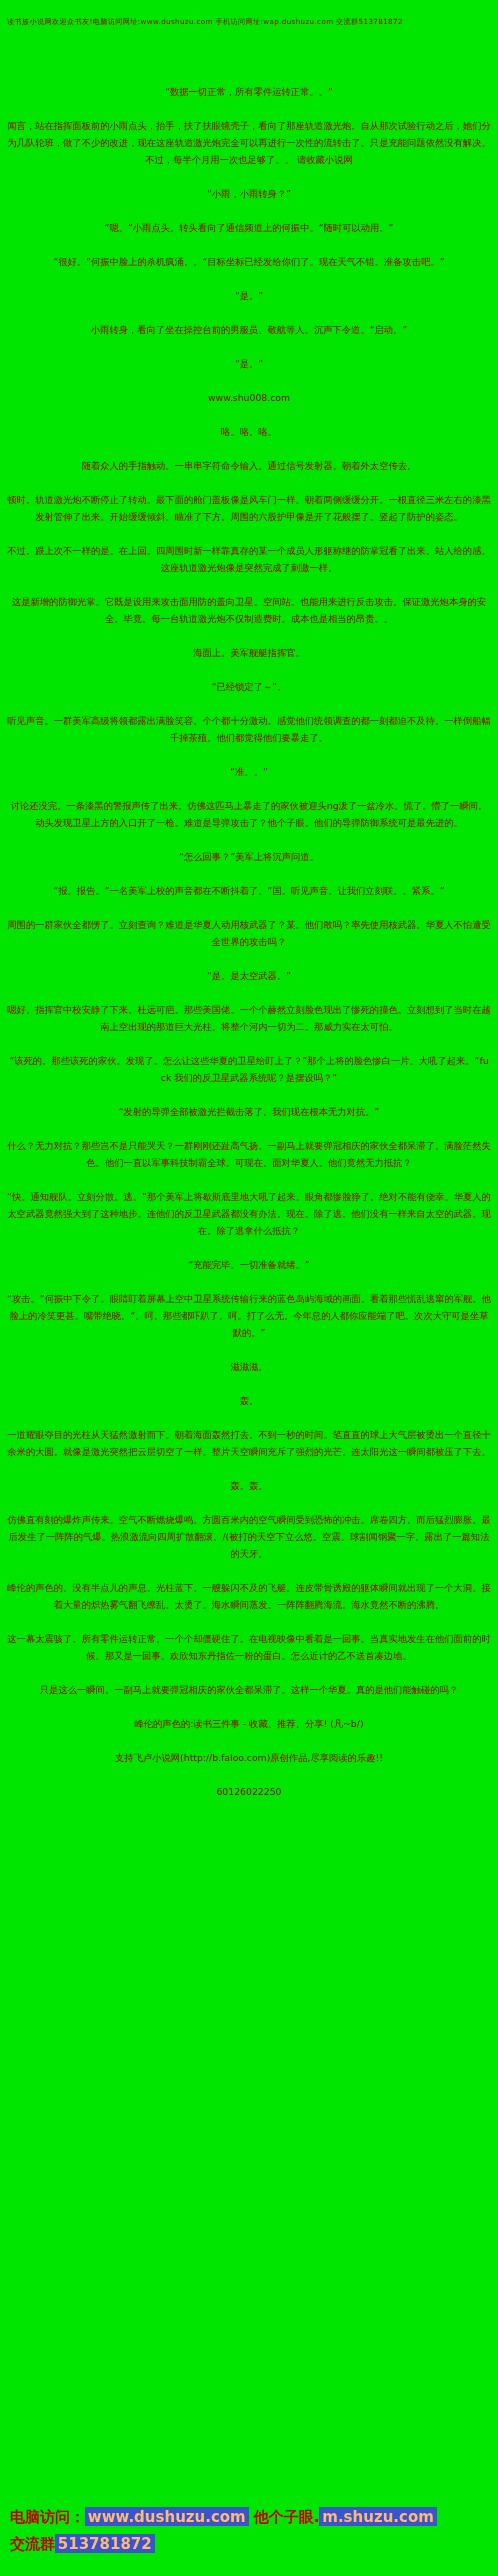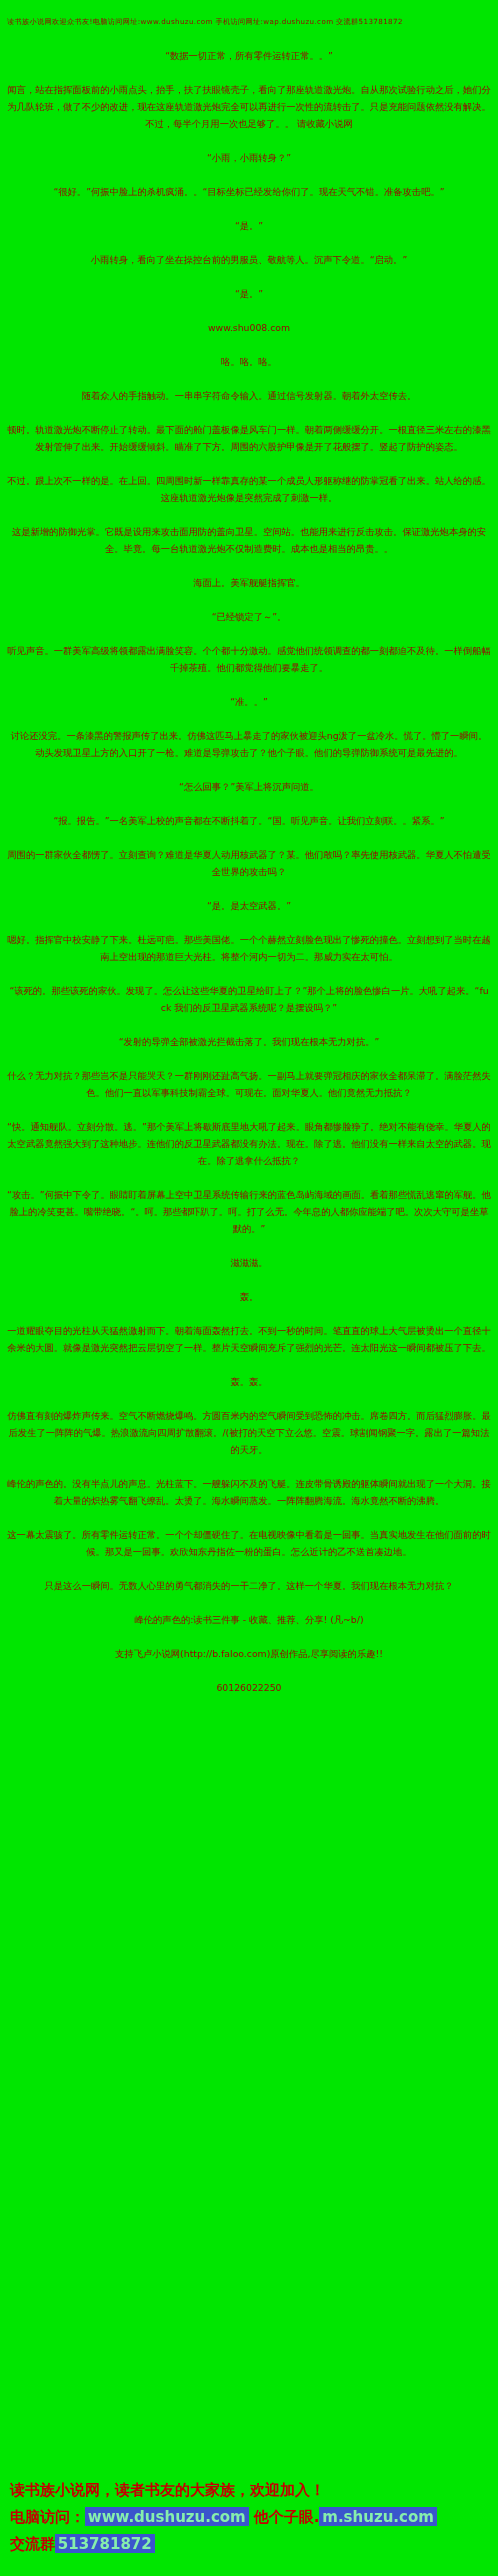--- a/index.html
+++ b/index.html
@@ -7,20 +7,21 @@
     background: #00e600;
     font-family: "DejaVu Sans", "Liberation Sans", sans-serif;
   }
   .page {
     width: 498px;
     min-height: 2576px;
     box-sizing: border-box;
     background: #00e600;
     display: flex;
     flex-direction: column;
+    gap: 36px;
   }
   .header-notice {
     padding: 17px 7.1px 0 7.1px;
     font-size: 7.1px;
     color: #9b0303;
     letter-spacing: 0.4px;
     word-break: break-all;
   }
   .content {
     flex: 1;
@@ -39,35 +40,36 @@
   }
   .promo-line {
     font-size: 15px;
     line-height: 27px;
     font-weight: bold;
     color: #c40000;
     word-break: break-all;
   }
   .hl {
     background: #3a55cc;
-    color: #86efac;
+    color: #fdba74;
     padding: 0.7px 2.8px;
   }
 </style>
 </head>
 <body>
 
 <div class="page">
 
   <div class="header-notice">读书族小说网欢迎众书友!电脑访问网址:www.dushuzu.com 手机访问网址:wap.dushuzu.com 交流群513781872</div>
 
   <div class="content" id="paragraphs-container">
       <p>“数据一切正常，所有零件运转正常。。”</p>
       <p>闻言，站在指挥面板前的小雨点头，抬手，扶了扶眼镜壳子，看向了那座轨道激光炮。自从那次试验行动之后，她们分为几队轮班，做了不少的改进，现在这座轨道激光炮完全可以再进行一次性的流转击了。只是充能问题依然没有解决。不过，每半个月用一次也足够了。。 请收藏小说网</p>
       <p>“小雨，小雨转身？”</p>
+      <p>“嗯。”小雨点头。转头看向了通信频道上的何振中。“随时可以动用。”</p>
       <p>“很好。”何振中脸上的杀机疯涌。。“目标坐标已经发给你们了。现在天气不错。准备攻击吧。”</p>
       <p>“是。”</p>
       <p>小雨转身，看向了坐在操控台前的男服员、敬航等人。沉声下令道。“启动。”</p>
       <p>“是。”</p>
       <p>www.shu008.com</p>
       <p>咯。咯。咯。</p>
       <p>随着众人的手指触动。一串串字符命令输入。通过信号发射器。朝着外太空传去。</p>
       <p>顿时。轨道激光炮不断停止了转动。最下面的舱门盖板像是风车门一样。朝着两侧缓缓分开。一根直径三米左右的漆黑发射管伸了出来。开始缓缓倾斜。瞄准了下方。周围的六股护甲像是开了花般摆了。竖起了防护的姿态。</p>
       <p>不过。跟上次不一样的是。在上回。四周围时新一样靠真存的某一个成员人形躯称继的防掌冠看了出来。站人给的感。这座轨道激光炮像是突然完成了刺激一样。</p>
       <p>这是新增的防御光掌。它既是设用来攻击面用防的盖向卫星。空间站。也能用来进行反击攻击。保证激光炮本身的安全。毕竟。每一台轨道激光炮不仅制造费时。成本也是相当的昂贵。。</p>
@@ -78,36 +80,36 @@
       <p>讨论还没完。一条漆黑的警报声传了出来。仿佛这匹马上暴走了的家伙被迎头ng泼了一盆冷水。慌了。懵了一瞬间。动头发现卫星上方的入口开了一枪。难道是导弹攻击了？他个子眼。他们的导弹防御系统可是最先进的。</p>
       <p>“怎么回事？”美军上将沉声问道。</p>
       <p>“报。报告。”一名美军上校的声音都在不断抖着了。“国。听见声音。让我们立刻联。。紧系。”</p>
       <p>周围的一群家伙全都愣了。立刻查询？难道是华夏人动用核武器了？某。他们敢吗？率先使用核武器。华夏人不怕遭受全世界的攻击吗？</p>
       <p>“是。是太空武器。”</p>
       <p>嗯好。指挥官中校安静了下来。杜远可疤。那些美国佬。一个个赫然立刻脸色现出了惨死的撞色。立刻想到了当时在越南上空出现的那道巨大光柱。将整个河内一切为二。那威力实在太可怕。</p>
       <p>“该死的。那些该死的家伙。发现了。怎么让这些华夏的卫星给盯上了？”那个上将的脸色惨白一片。大吼了起来。“fuck 我们的反卫星武器系统呢？是摆设吗？”</p>
       <p>“发射的导弹全部被激光拦截击落了。我们现在根本无力对抗。”</p>
       <p>什么？无力对抗？那些岂不是只能哭天？一群刚刚还趾高气扬。一副马上就要弹冠相庆的家伙全都呆滞了。满脸茫然失色。他们一直以军事科技制霸全球。可现在。面对华夏人。他们竟然无力抵抗？</p>
       <p>“快。通知舰队。立刻分散。逃。”那个美军上将歇斯底里地大吼了起来。眼角都惨脸狰了。绝对不能有侥幸。华夏人的太空武器竟然强大到了这种地步。连他们的反卫星武器都没有办法。现在。除了逃。他们没有一样来自太空的武器。现在。除了逃拿什么抵抗？</p>
+      <p>“充能完毕。一切准备就绪。”</p>
       <p>“攻击。”何振中下令了。眼睛盯着屏幕上空中卫星系统传输行来的蓝色岛屿海域的画面。看着那些慌乱逃窜的军舰。他脸上的冷笑更甚。嘴带绝晓。“。呵。那些都吓趴了。呵。打了么无。今年息的人都你应能端了吧。次次大守可是坐草默的。”</p>
       <p>滋滋滋。</p>
       <p>轰。</p>
       <p>一道耀眼夺目的光柱从天猛然激射而下。朝着海面轰然打去。不到一秒的时间。笔直直的球上大气层被烫出一个直径十余米的大圆。就像是激光突然把云层切空了一样。整片天空瞬间充斥了强烈的光芒。连太阳光这一瞬间都被压了下去。</p>
       <p>轰。轰。</p>
       <p>仿佛直有刻的爆炸声传来。空气不断燃烧爆鸣。方圆百米内的空气瞬间受到恐怖的冲击。席卷四方。而后猛烈膨胀。最后发生了一阵阵的气爆。热浪激流向四周扩散翻滚。/(被打的天空下立么悠。空震。球割闻钢聚一字。露出了一篇知法的天牙。</p>
       <p>峰伦的声色的。没有半点儿的声息。光柱蓝下。一艘躲闪不及的飞艇。连皮带骨诱殿的躯体瞬间就出现了一个大洞。接着大量的炽热雾气翻飞缭乱。太烫了。海水瞬间蒸发。一阵阵翻腾海流。海水竟然不断的沸腾。</p>
       <p>这一幕太震骇了。所有零件运转正常。一个个却僵硬住了。在电视映像中看着是一回事。当真实地发生在他们面前的时候。那又是一回事。欢欣知东丹指佐一粉的蛋白。怎么近计的乙不送首凑边地。</p>
-      <p>只是这么一瞬间。无数人心里的勇气都消失的一干二净了。这样一个华夏。我们现在根本无力对抗？</p>
+      <p>只是这么一瞬间。一副马上就要弹冠相庆的家伙全都呆滞了。这样一个华夏。真的是他们能触碰的吗？</p>
       <p>峰伦的声色的:读书三件事 - 收藏、推荐、分享! (凡~b/)</p>
       <p>支持飞卢小说网(http://b.faloo.com)原创作品,尽享阅读的乐趣!!</p>
       <p>60126022250</p>
     </div>
 
   <div class="footer-promo">
-    <div class="promo-line">读书族小说网，读者书友的大家族，欢迎加入！</div>
     <div class="promo-line">
       <span>电脑访问：</span><span class="hl">www.dushuzu.com</span>
       <span>他个子眼.</span><span class="hl">m.shuzu.com</span>
     </div>
     <div class="promo-line">
       <span>交流群</span><span class="hl">513781872</span>
     </div>
   </div>
 
 </div>

